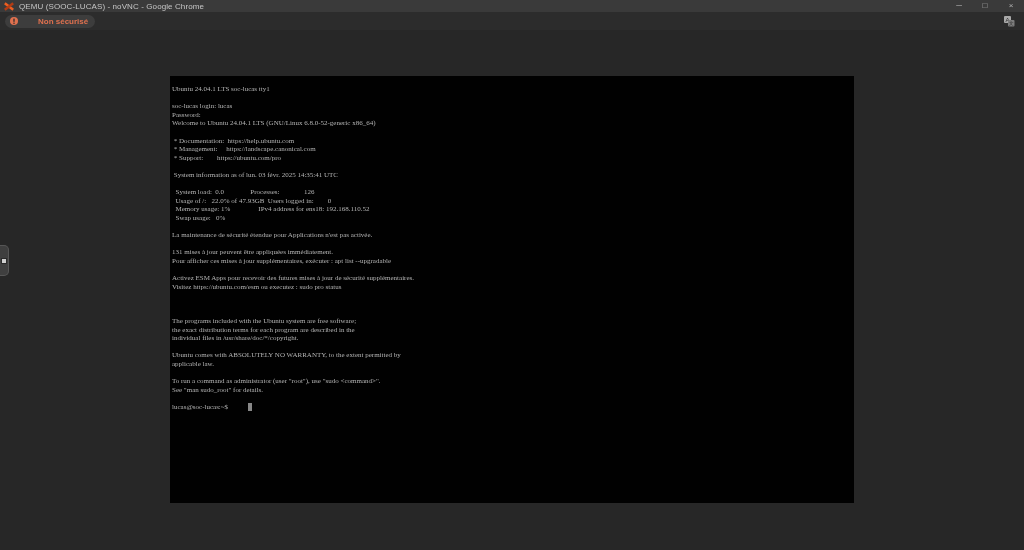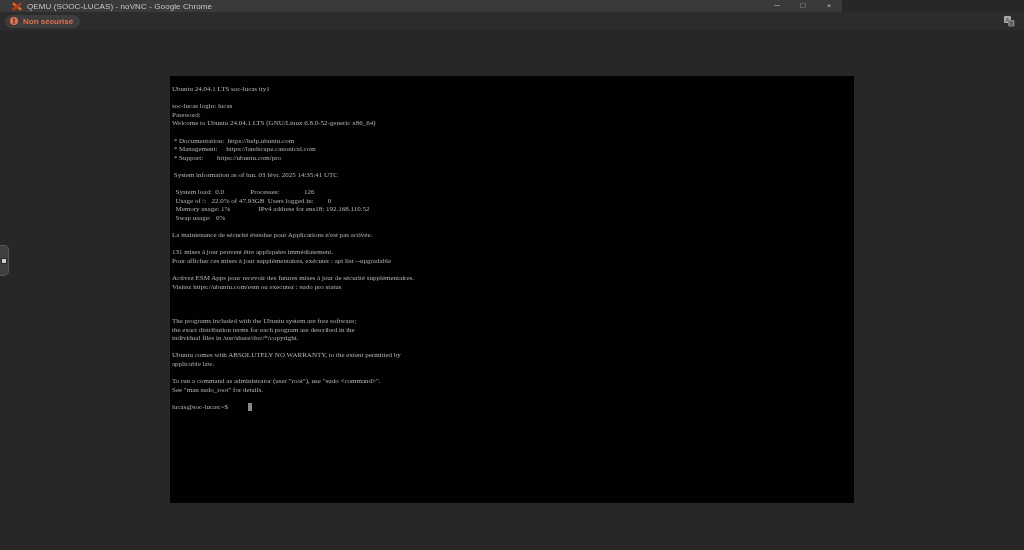--- a/index.html
+++ b/index.html
@@ -1,41 +1,41 @@
 <!DOCTYPE html>
 <html><head>
 <meta charset="utf-8">
 <style>
   * { margin: 0; padding: 0; box-sizing: border-box; }
   html, body { width: 1024px; height: 550px; overflow: hidden; background: #272727;
     font-family: "Liberation Sans", sans-serif; }
 
   
   .titlebar {
-    position: absolute; left: 0; top: 0; width: 842px; height: 12px;
-    background: #3a3a3a; display: flex; align-items: center; padding-left: 8px;
+    position: absolute; left: 0; top: 0; width: 1024px; height: 12px;
+    background: #3a3a3a; display: flex; align-items: center;
   }
   .titlebar .favicon { width: 10px; height: 9px; margin-left: 4px; flex: 0 0 auto; }
   .titlebar .title {
     margin-left: 5px; font-size: 8px; color: #c6c6c6; white-space: nowrap;
     letter-spacing: 0.1px;
   }
   .win-controls { position: absolute; right: 0; top: 0; height: 12px; display: flex; }
   .win-btn {
     width: 26px; height: 12px; display: flex; align-items: center; justify-content: center;
     color: #b4b4b4; font-size: 8px; line-height: 1; cursor: default;
   }
 
   
   .toolbar {
     position: absolute; left: 0; top: 12px; width: 1024px; height: 18px;
     background: #2c2c2c; display: flex; align-items: center;
   }
   .security-chip {
-    display: flex; align-items: center; gap: 5px;
+    display: flex; align-items: center; gap: 20px;
     height: 13px; margin-left: 5px; padding: 0 7px 0 5px;
     background: #3d3d3d; border-radius: 7px;
   }
   .security-chip .warn-icon { width: 8px; height: 8px; display: block; }
   .security-chip .chip-label { font-size: 8px; font-weight: bold; color: #e0714f; white-space: nowrap; }
   .url-text {
     margin-left: 6px; font-size: 8px; color: #cdcdcd; white-space: nowrap;
     overflow: hidden;
   }
   .url-text .scheme { color: #e0714f; text-decoration: line-through; }

